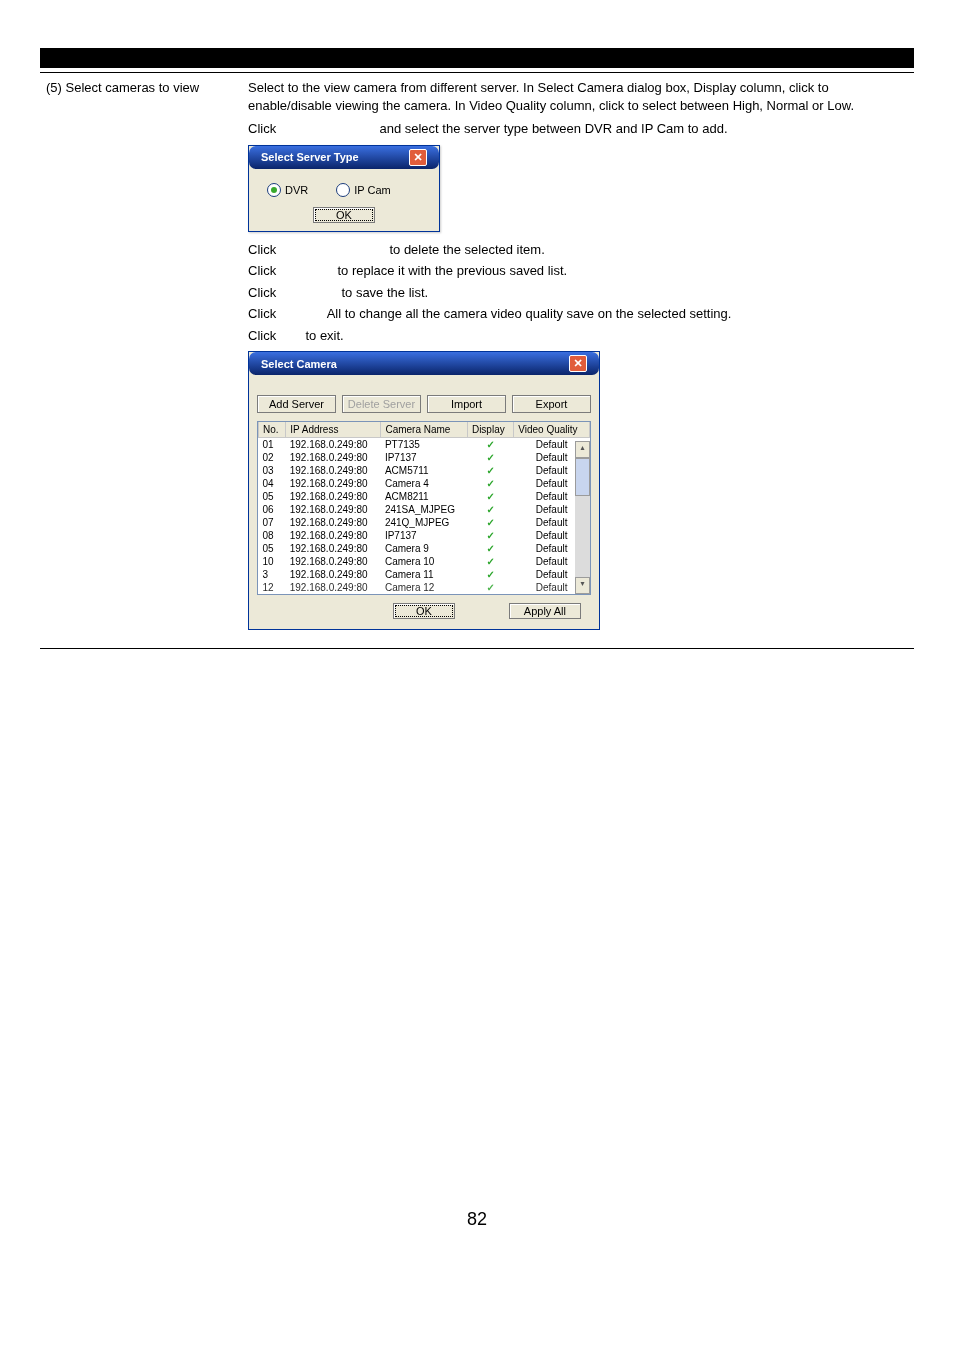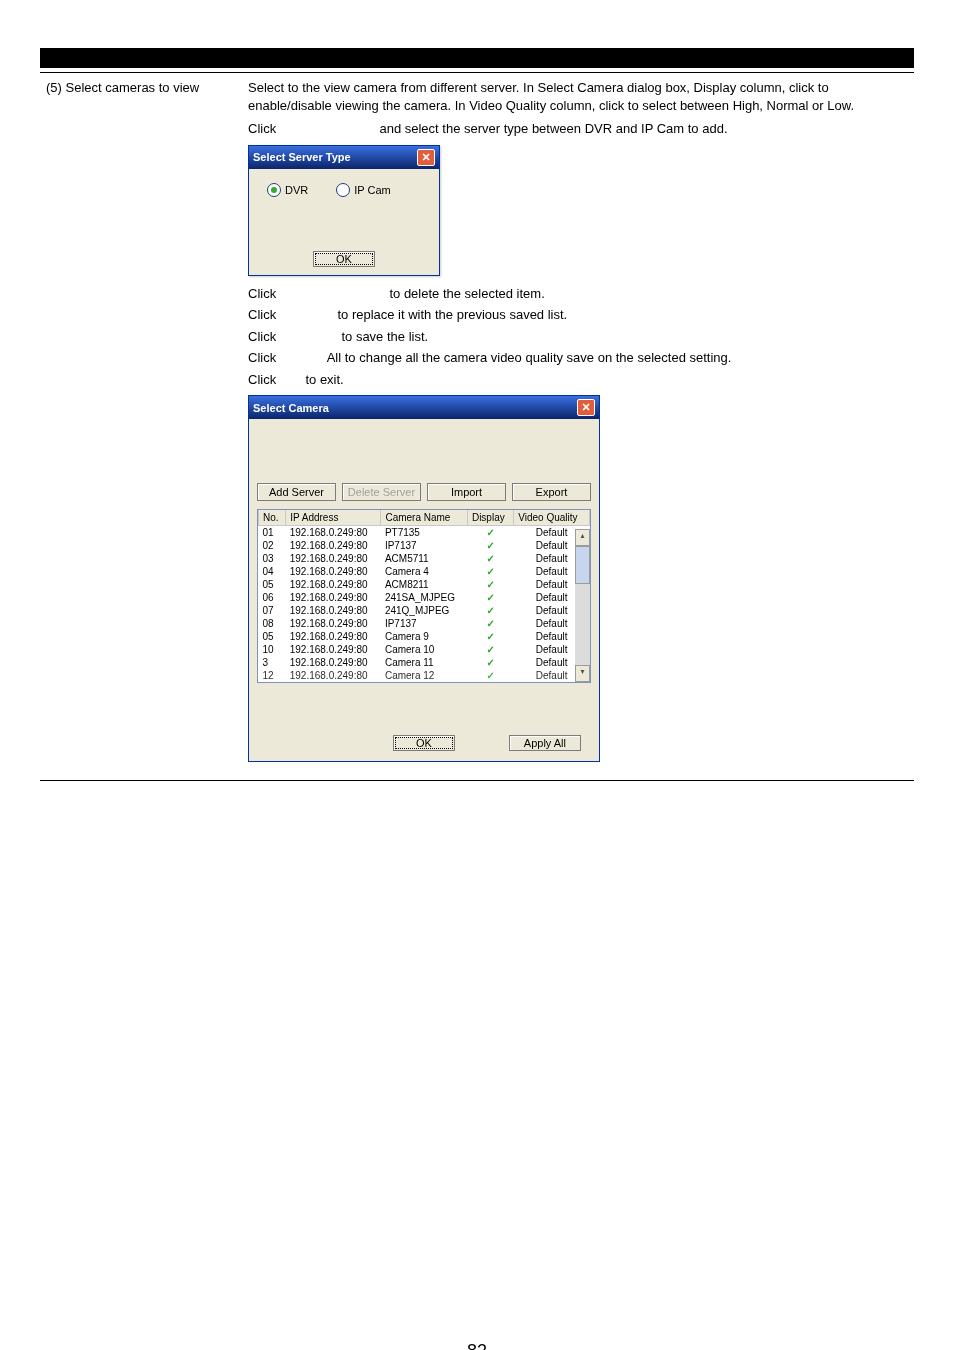--- a/index.html
+++ b/index.html
@@ -53,24 +53,25 @@
     background: #ece9d8;
     margin: 6px 0 8px 0;
     box-shadow: 1px 1px 2px rgba(0,0,0,0.2);
   }
   .titlebar {
     background: linear-gradient(#3a6fe0, #0a246a);
     color: #fff;
     font-family: Tahoma, sans-serif;
     font-size: 11px;
     font-weight: bold;
-    padding: 3px 4px;
+    padding: 3px 12px;
     display: flex;
     align-items: center;
     justify-content: space-between;
+    border-radius: 7px;
   }
   .titlebar-title { white-space: nowrap; }
   .close-btn {
     width: 16px; height: 15px;
     background: #e15d3b;
     border: 1px solid #fff;
     border-radius: 2px;
     display: flex;
     align-items: center;
     justify-content: center;
@@ -97,21 +98,20 @@
   }
   .radio-dot { width:6px;height:6px;background:#39a92d;border-radius:50%; }
   .btn-classic {
     font-family: Tahoma, sans-serif;
     font-size: 11px;
     background: #ece9d8;
     border: 1px solid #7b7b7b;
     padding: 1px 22px;
     border-radius: 0;
     box-shadow: inset 1px 1px 0 #fff;
-    margin-top: 44px;
   }
   .btn-focus {
     outline: 1px dotted #000;
     outline-offset: -3px;
   }
   .center { text-align: center; }
 
   
   .win-dialog-big {
     width: 350px;

